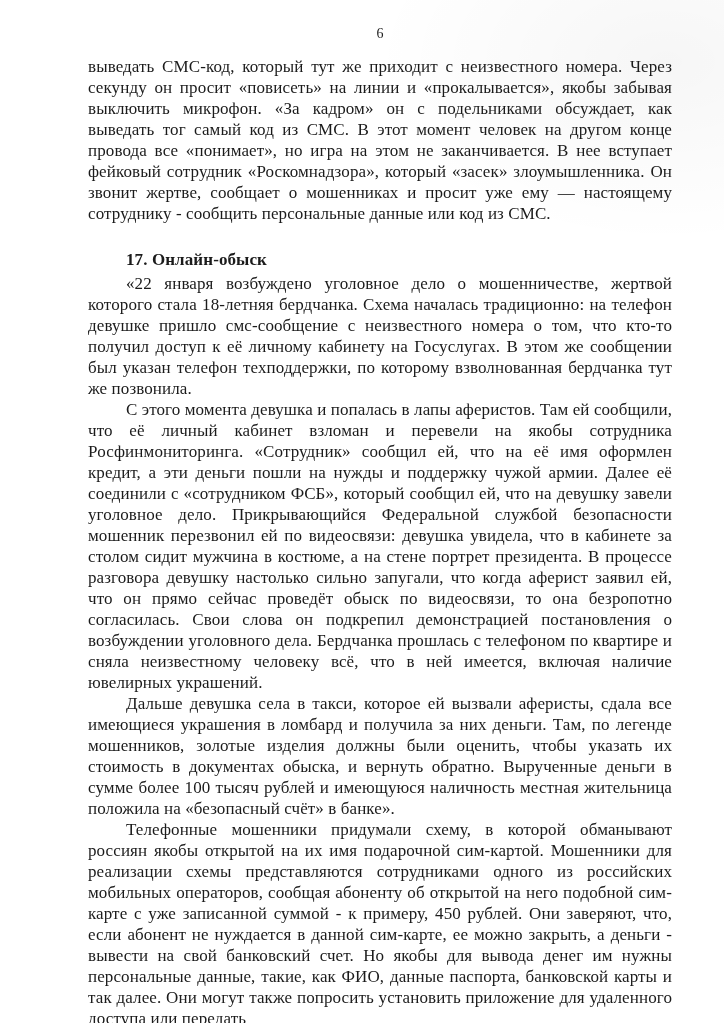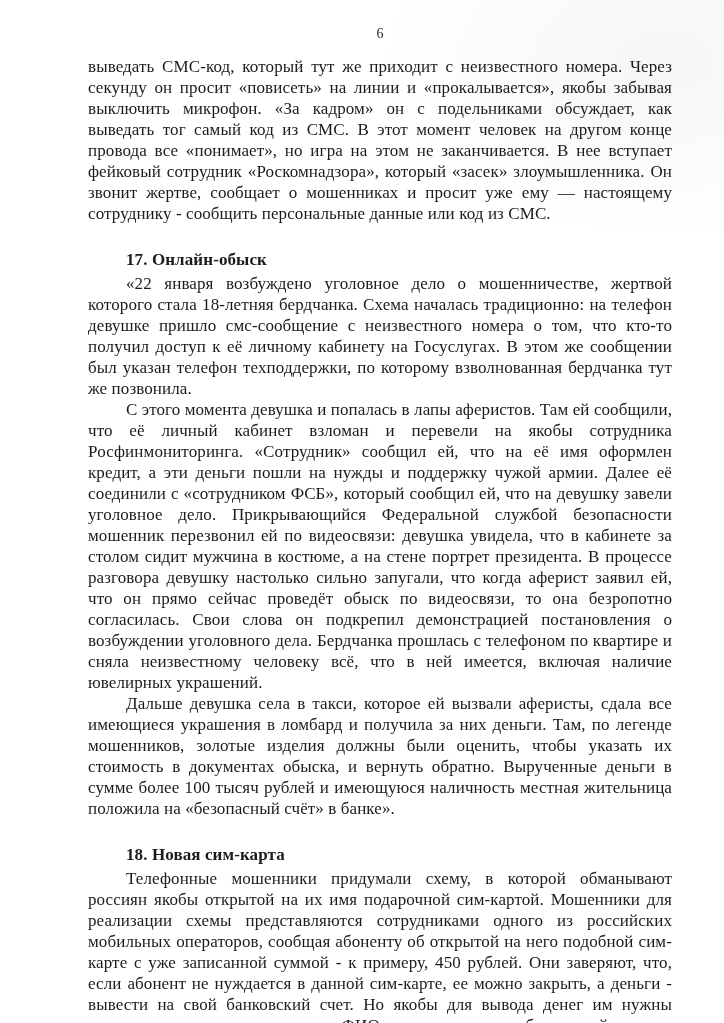--- a/index.html
+++ b/index.html
@@ -66,18 +66,17 @@
     <p class="no-indent">выведать СМС-код, который тут же приходит с неизвестного номера. Через секунду он просит «повисеть» на линии и «прокалывается», якобы забывая выключить микрофон. «За кадром» он с подельниками обсуждает, как выведать тог самый код из СМС. В этот момент человек на другом конце провода все «понимает», но игра на этом не заканчивается. В нее вступает фейковый сотрудник «Роскомнадзора», который «засек» злоумышленника. Он звонит жертве, сообщает о мошенниках и просит уже ему — настоящему сотруднику - сообщить персональные данные или код из СМС.</p>
 
     <h3 class="section-heading">17. Онлайн-обыск</h3>
 
     <p>«22 января возбуждено уголовное дело о мошенничестве, жертвой которого стала 18-летняя бердчанка. Схема началась традиционно: на телефон девушке пришло смс-сообщение с неизвестного номера о том, что кто-то получил доступ к её личному кабинету на Госуслугах. В этом же сообщении был указан телефон техподдержки, по которому взволнованная бердчанка тут же позвонила.</p>
 
     <p>С этого момента девушка и попалась в лапы аферистов. Там ей сообщили, что её личный кабинет взломан и перевели на якобы сотрудника Росфинмониторинга. «Сотрудник» сообщил ей, что на её имя оформлен кредит, а эти деньги пошли на нужды и поддержку чужой армии. Далее её соединили с «сотрудником ФСБ», который сообщил ей, что на девушку завели уголовное дело. Прикрывающийся Федеральной службой безопасности мошенник перезвонил ей по видеосвязи: девушка увидела, что в кабинете за столом сидит мужчина в костюме, а на стене портрет президента. В процессе разговора девушку настолько сильно запугали, что когда аферист заявил ей, что он прямо сейчас проведёт обыск по видеосвязи, то она безропотно согласилась. Свои слова он подкрепил демонстрацией постановления о возбуждении уголовного дела. Бердчанка прошлась с телефоном по квартире и сняла неизвестному человеку всё, что в ней имеется, включая наличие ювелирных украшений.</p>
 
     <p>Дальше девушка села в такси, которое ей вызвали аферисты, сдала все имеющиеся украшения в ломбард и получила за них деньги. Там, по легенде мошенников, золотые изделия должны были оценить, чтобы указать их стоимость в документах обыска, и вернуть обратно. Вырученные деньги в сумме более 100 тысяч рублей и имеющуюся наличность местная жительница положила на «безопасный счёт» в банке».</p>
 
-    <h3 class="section-heading">18. Новая сим-карта</h3>
 
     <p>Телефонные мошенники придумали схему, в которой обманывают россиян якобы открытой на их имя подарочной сим-картой. Мошенники для реализации схемы представляются сотрудниками одного из российских мобильных операторов, сообщая абоненту об открытой на него подобной сим-карте с уже записанной суммой - к примеру, 450 рублей. Они заверяют, что, если абонент не нуждается в данной сим-карте, ее можно закрыть, а деньги - вывести на свой банковский счет. Но якобы для вывода денег им нужны персональные данные, такие, как ФИО, данные паспорта, банковской карты и так далее. Они могут также попросить установить приложение для удаленного доступа или передать</p>
 
   </div>
 </div>
 
 </body></html>

